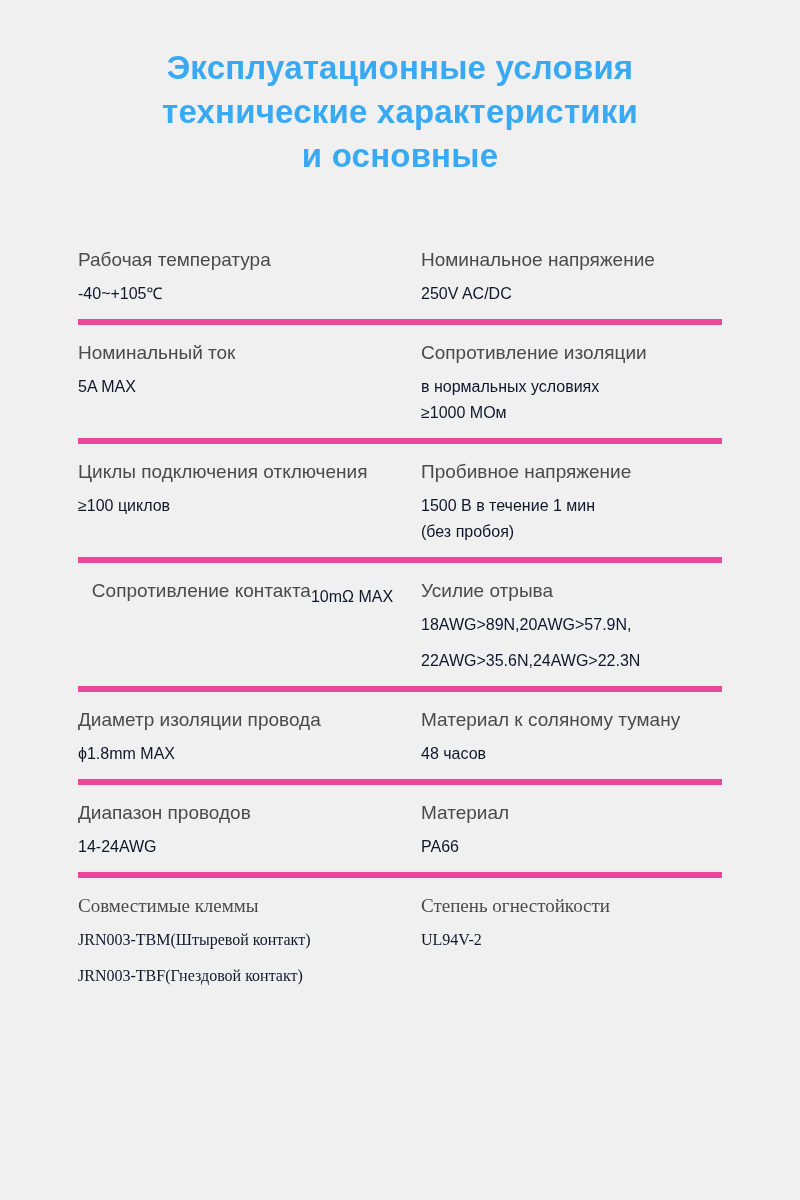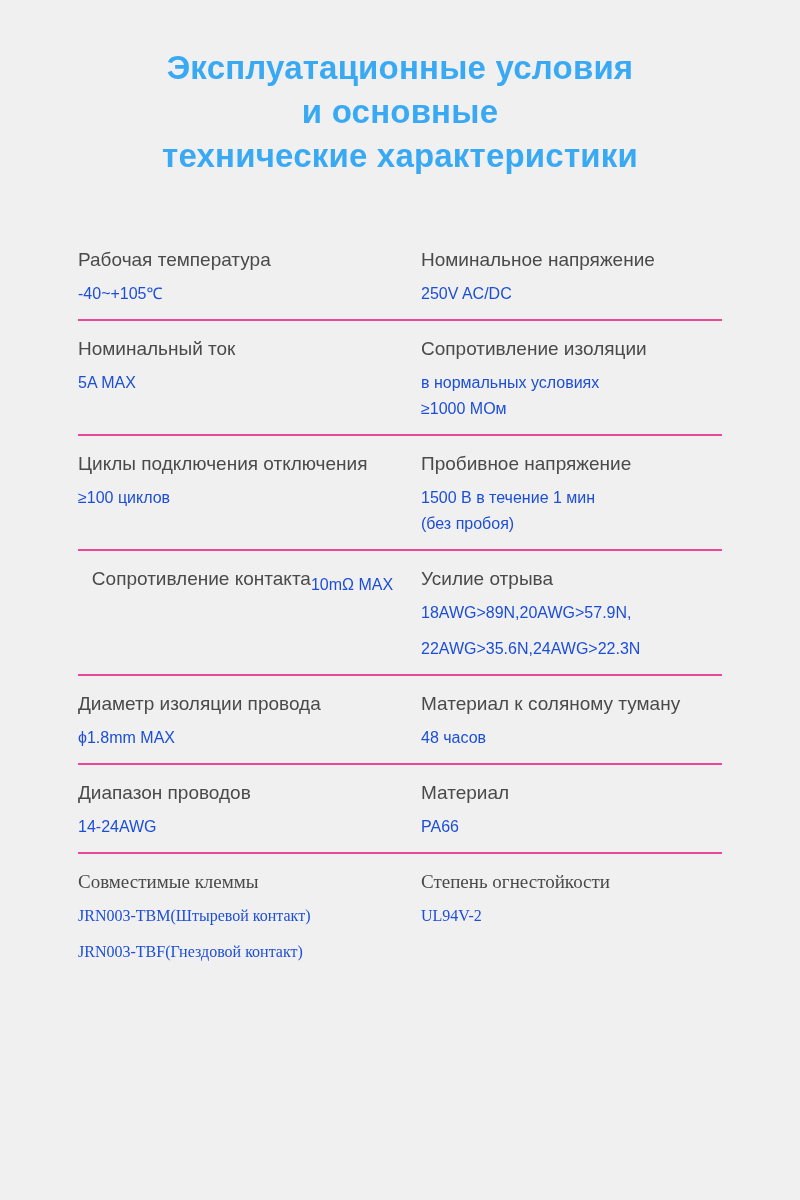--- a/index.html
+++ b/index.html
@@ -31,21 +31,21 @@
   }
   .title .line {
     display: block;
   }
   .spec-table {
     margin: 54px 78px 0 78px;
     width: 644px;
   }
   .spec-row {
     display: flex;
-    border-bottom: 2px solid #ec4899;
+    border-bottom: 6px solid #ec4899;
     padding: 14px 0 12px 0;
   }
   .spec-row.last {
     border-bottom: none;
     font-family: Liberation Serif, serif;
   }
   .cell {
     box-sizing: border-box;
   }
   .cell.left {
@@ -56,21 +56,21 @@
     width: 301px;
   }
   .cell-title {
     font-size: 19px;
     color: #4a4a4a;
     line-height: 28px;
     font-weight: normal;
   }
   .cell-value {
     font-size: 16px;
-    color: #1d4ed8;
+    color: #0f172a;
     line-height: 26px;
     margin-top: 7px;
   }
   .cell-value .sub {
     display: block;
   }
   .cell-value.spaced .sub {
     margin-bottom: 10px;
   }
   .cell-value.spaced .sub:last-child {
@@ -82,22 +82,22 @@
     justify-content: center;
   }
 </style>
 </head>
 <body>
 
 <div class="page">
 
   <div class="title">
     <span class="line">Эксплуатационные условия</span>
+    <span class="line">технические характеристики</span>
     <span class="line">и основные</span>
-    <span class="line">технические характеристики</span>
   </div>
 
   <div class="spec-table">
 
     <div class="spec-row">
       <div class="cell left">
         <div class="cell-title">Рабочая температура</div>
         <div class="cell-value">
           <span class="sub">-40~+105℃</span>
         </div>

